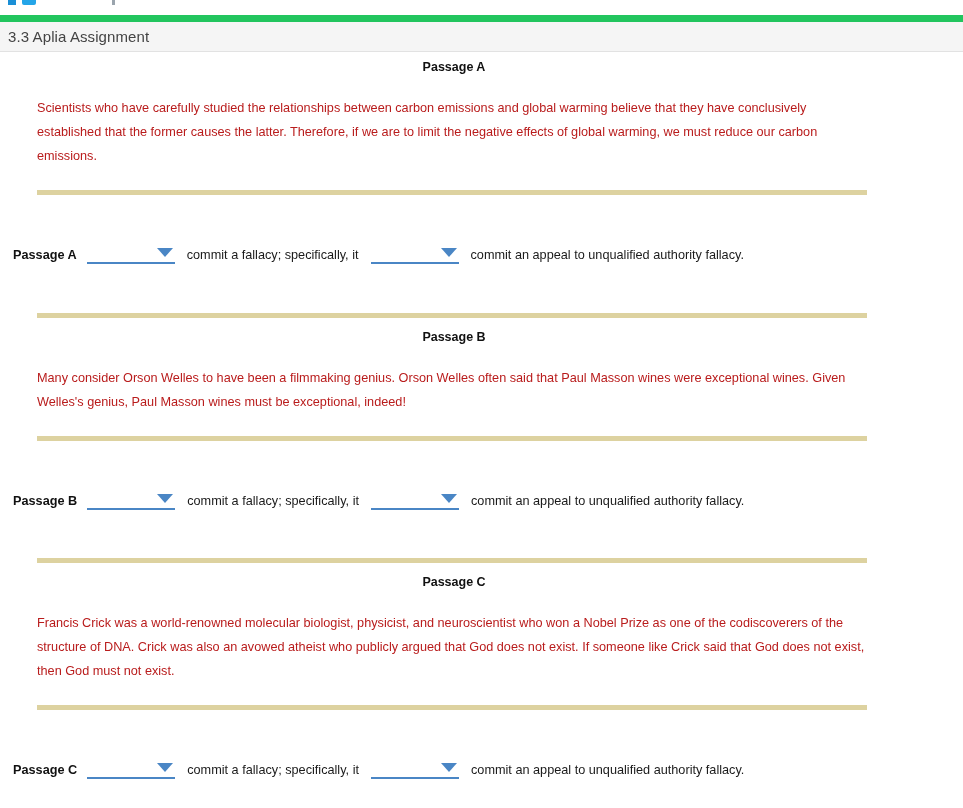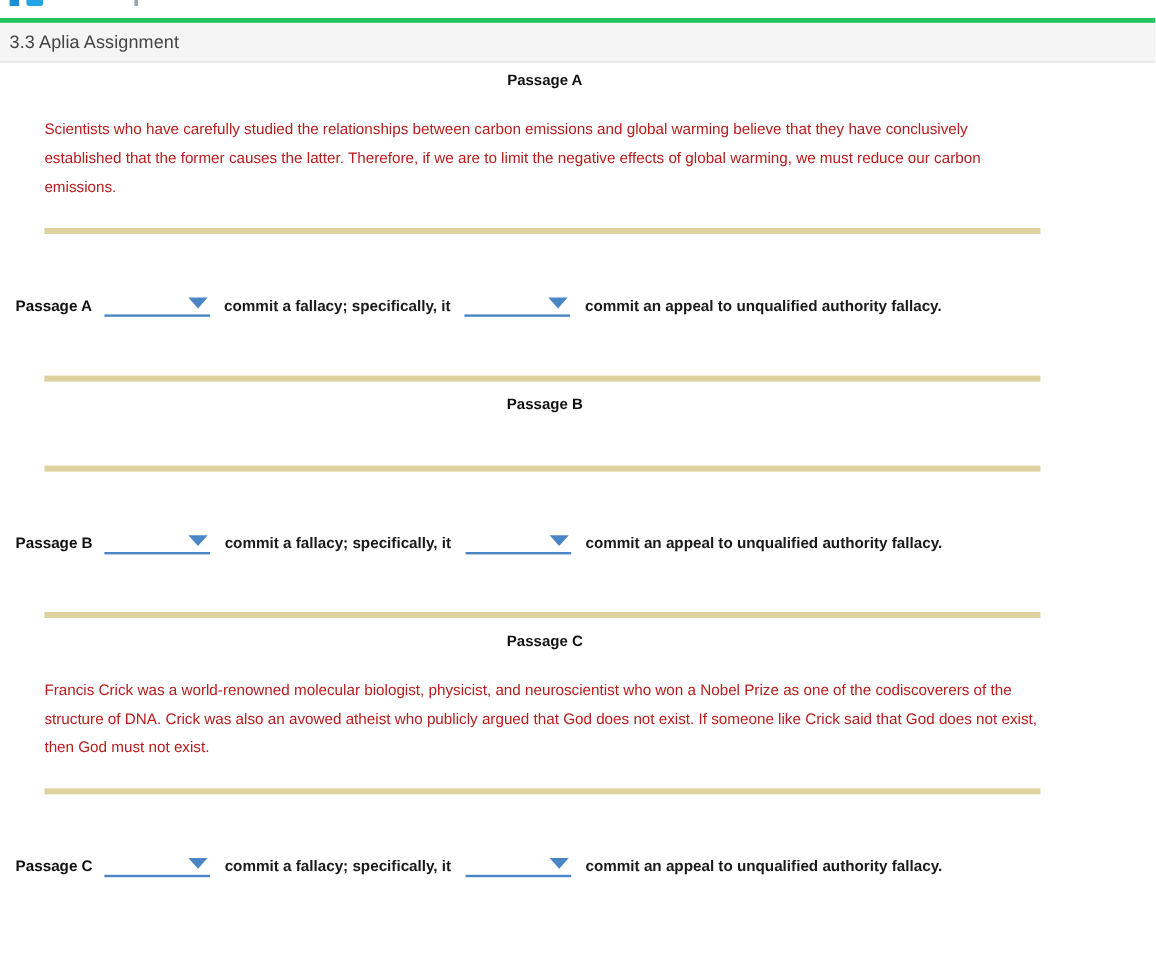--- a/index.html
+++ b/index.html
@@ -47,21 +47,21 @@
     top: -6px;
     width: 3px;
     height: 11px;
     background: #9aa4ad;
   }
 
   
   .page-header {
     height: 37px;
     background: #f5f5f5;
-    border-top: 4px solid #22c55e;
+    border-top: 7px solid #22c55e;
     border-bottom: 1px solid #e2e2e2;
     display: flex;
     align-items: center;
     box-sizing: border-box;
   }
   .page-header-title {
     padding-left: 8px;
     font-size: 15px;
     color: #444444;
     font-family: "Liberation Sans", sans-serif;
@@ -132,21 +132,21 @@
     border-top: 9px solid #4a86c5;
   }
   .dropdown .dd-value {
     position: absolute;
     left: 2px;
     top: 1px;
     font-size: 12px;
     color: #1a1a1a;
   }
 
-  .mid-text { padding: 0 2px; font-weight: bold; }
+  .mid-text { padding: 0 2px; }
 </style>
 </head>
 <body>
 
 <div class="top-strip">
   <div class="chrome-icon-a"></div>
   <div class="chrome-icon-b"></div>
   <div class="chrome-caret"></div>
 </div>
 
@@ -177,20 +177,21 @@
     </span>
     <span class="mid-text">commit an appeal to unqualified authority fallacy.</span>
   </div>
 
   <div style="height:49px"></div>
   <div class="rule"></div>
 
   <div style="height:12px"></div>
   <div class="passage-title">Passage B</div>
   <div style="height:22px"></div>
+  <div class="passage-body">Many consider Orson Welles to have been a filmmaking genius. Orson Welles often said that Paul Masson wines were exceptional wines. Given Welles's genius, Paul Masson wines must be exceptional, indeed!</div>
   <div style="height:22px"></div>
   <div class="rule"></div>
 
   <div style="height:50px"></div>
   <div class="answer-row">
     <span class="answer-label">Passage B</span>
     <span class="dropdown">
       <span class="dd-value"></span>
       <span class="caret"></span>
     </span>

